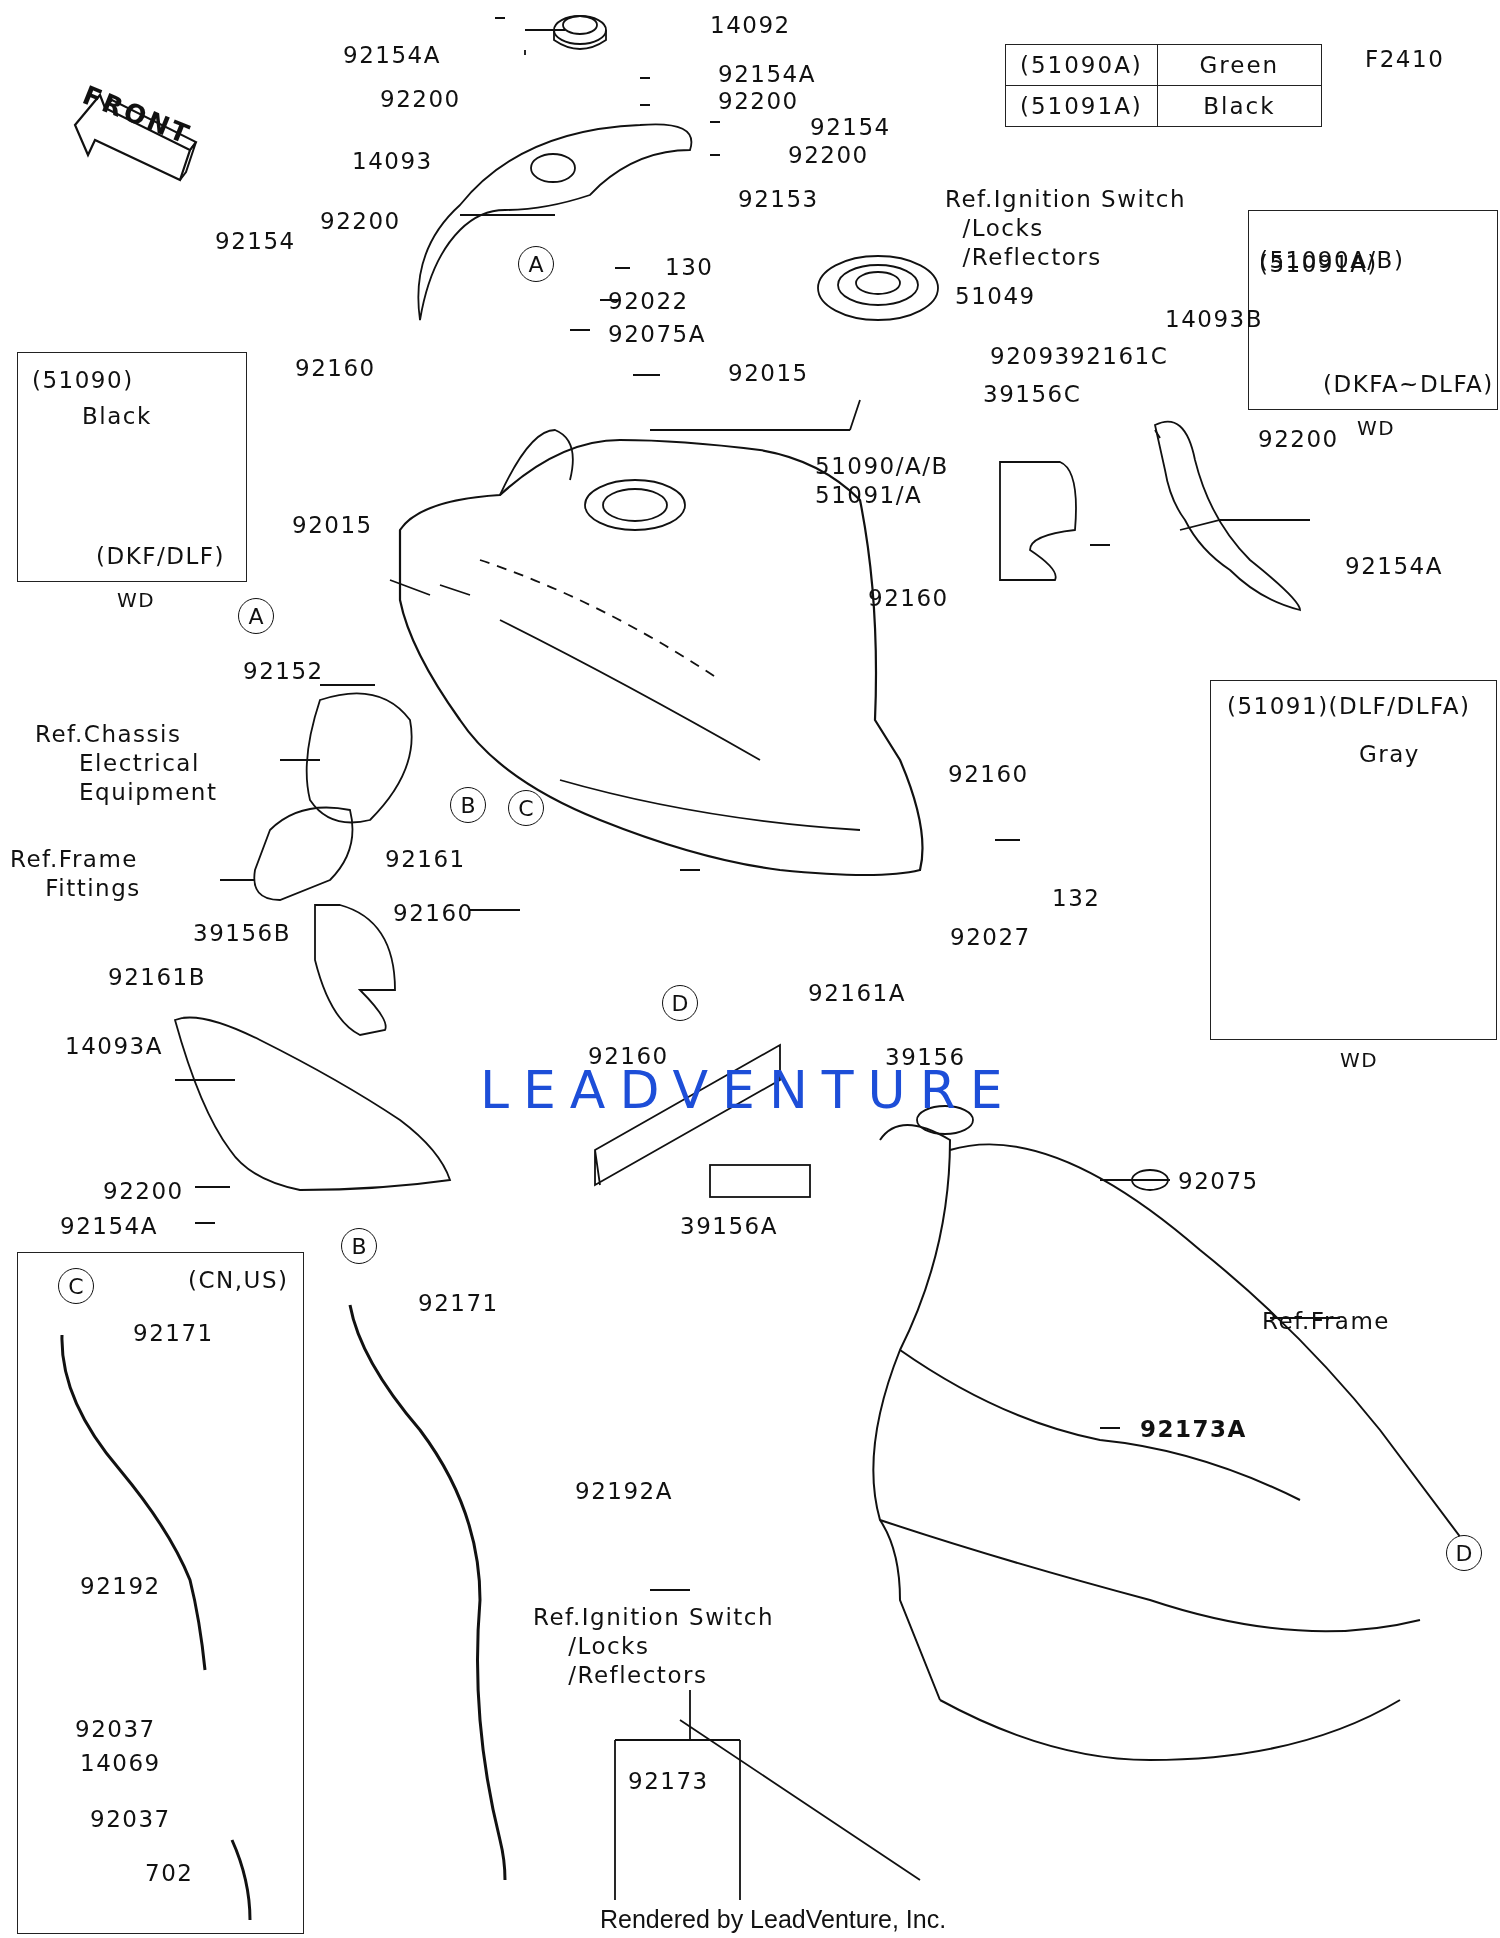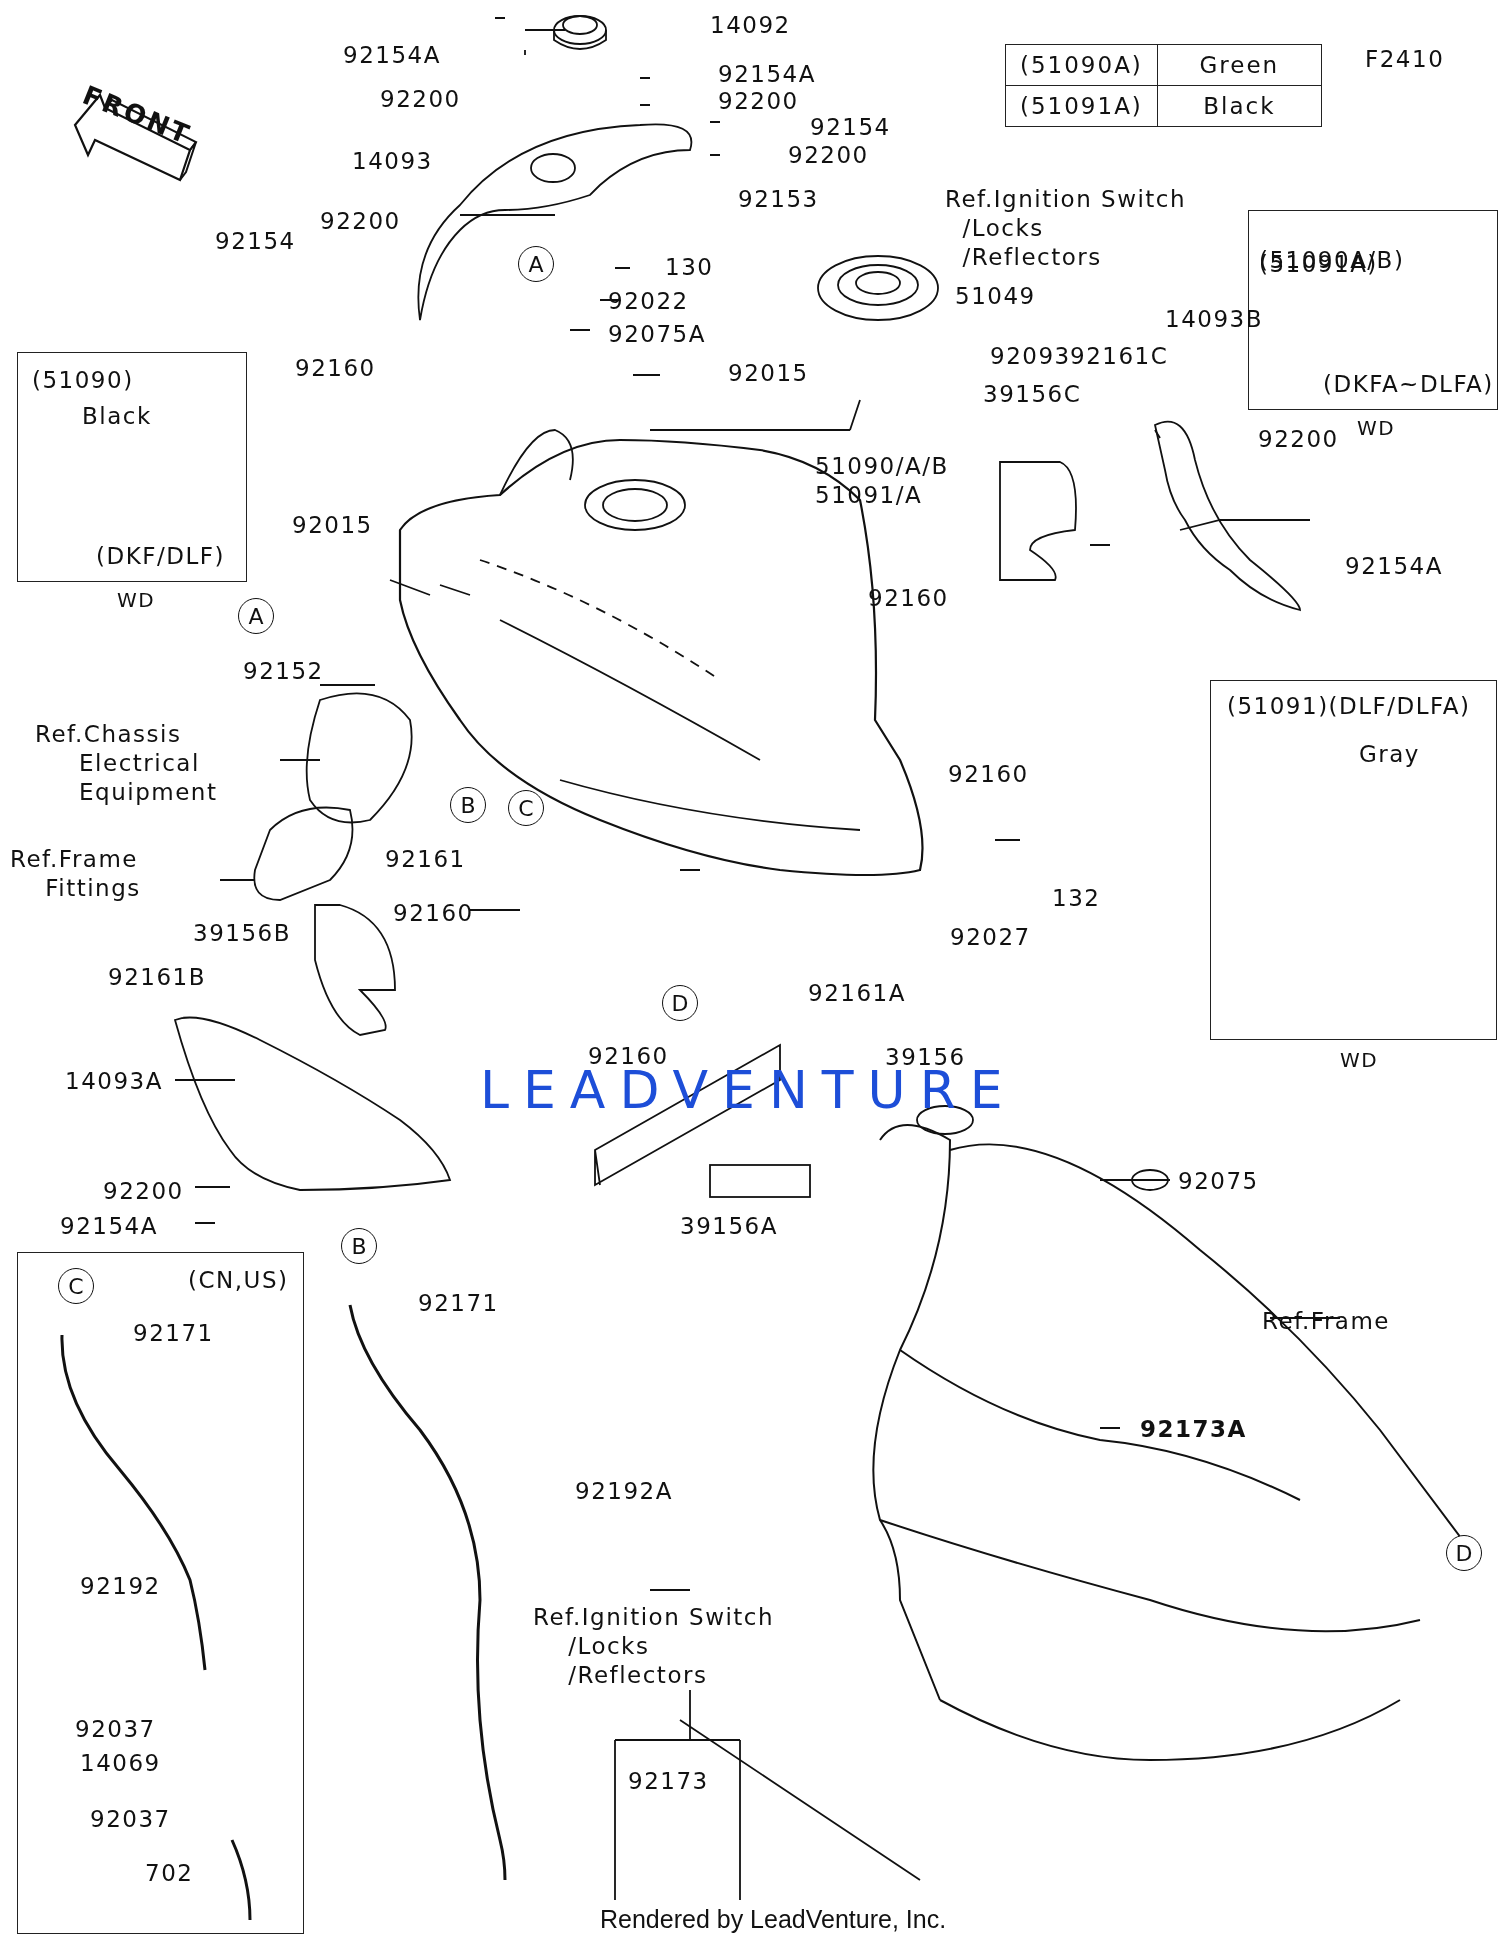--- a/index.html
+++ b/index.html
@@ -188,21 +188,21 @@
     Fittings</div>
   <div class="lbl" style="left:385px;top:848px;">92161</div>
   <div class="lbl" style="left:1052px;top:887px;">132</div>
   <div class="lbl" style="left:393px;top:902px;">92160</div>
   <div class="lbl" style="left:950px;top:926px;">92027</div>
   <div class="lbl" style="left:193px;top:922px;">39156B</div>
   <div class="lbl" style="left:808px;top:982px;">92161A</div>
   <div class="lbl" style="left:108px;top:966px;">92161B</div>
   <div class="lbl" style="left:588px;top:1045px;">92160</div>
   <div class="lbl" style="left:885px;top:1046px;">39156</div>
-  <div class="lbl" style="left:65px;top:1070px;">14093A</div>
+  <div class="lbl" style="left:65px;top:1035px;">14093A</div>
   <div class="lbl" style="left:103px;top:1180px;">92200</div>
   <div class="lbl" style="left:60px;top:1215px;">92154A</div>
   <div class="lbl" style="left:680px;top:1215px;">39156A</div>
   <div class="lbl" style="left:1178px;top:1170px;">92075</div>
   <div class="lbl" style="left:1262px;top:1310px;">Ref.Frame</div>
   <div class="lbl" style="left:418px;top:1292px;">92171</div>
   <div class="lbl" style="left:133px;top:1322px;">92171</div>
   <div class="lbl" style="left:1140px;top:1418px;font-weight:bold;">92173A</div>
   <div class="lbl" style="left:575px;top:1480px;">92192A</div>
   <div class="lbl" style="left:80px;top:1575px;">92192</div>

